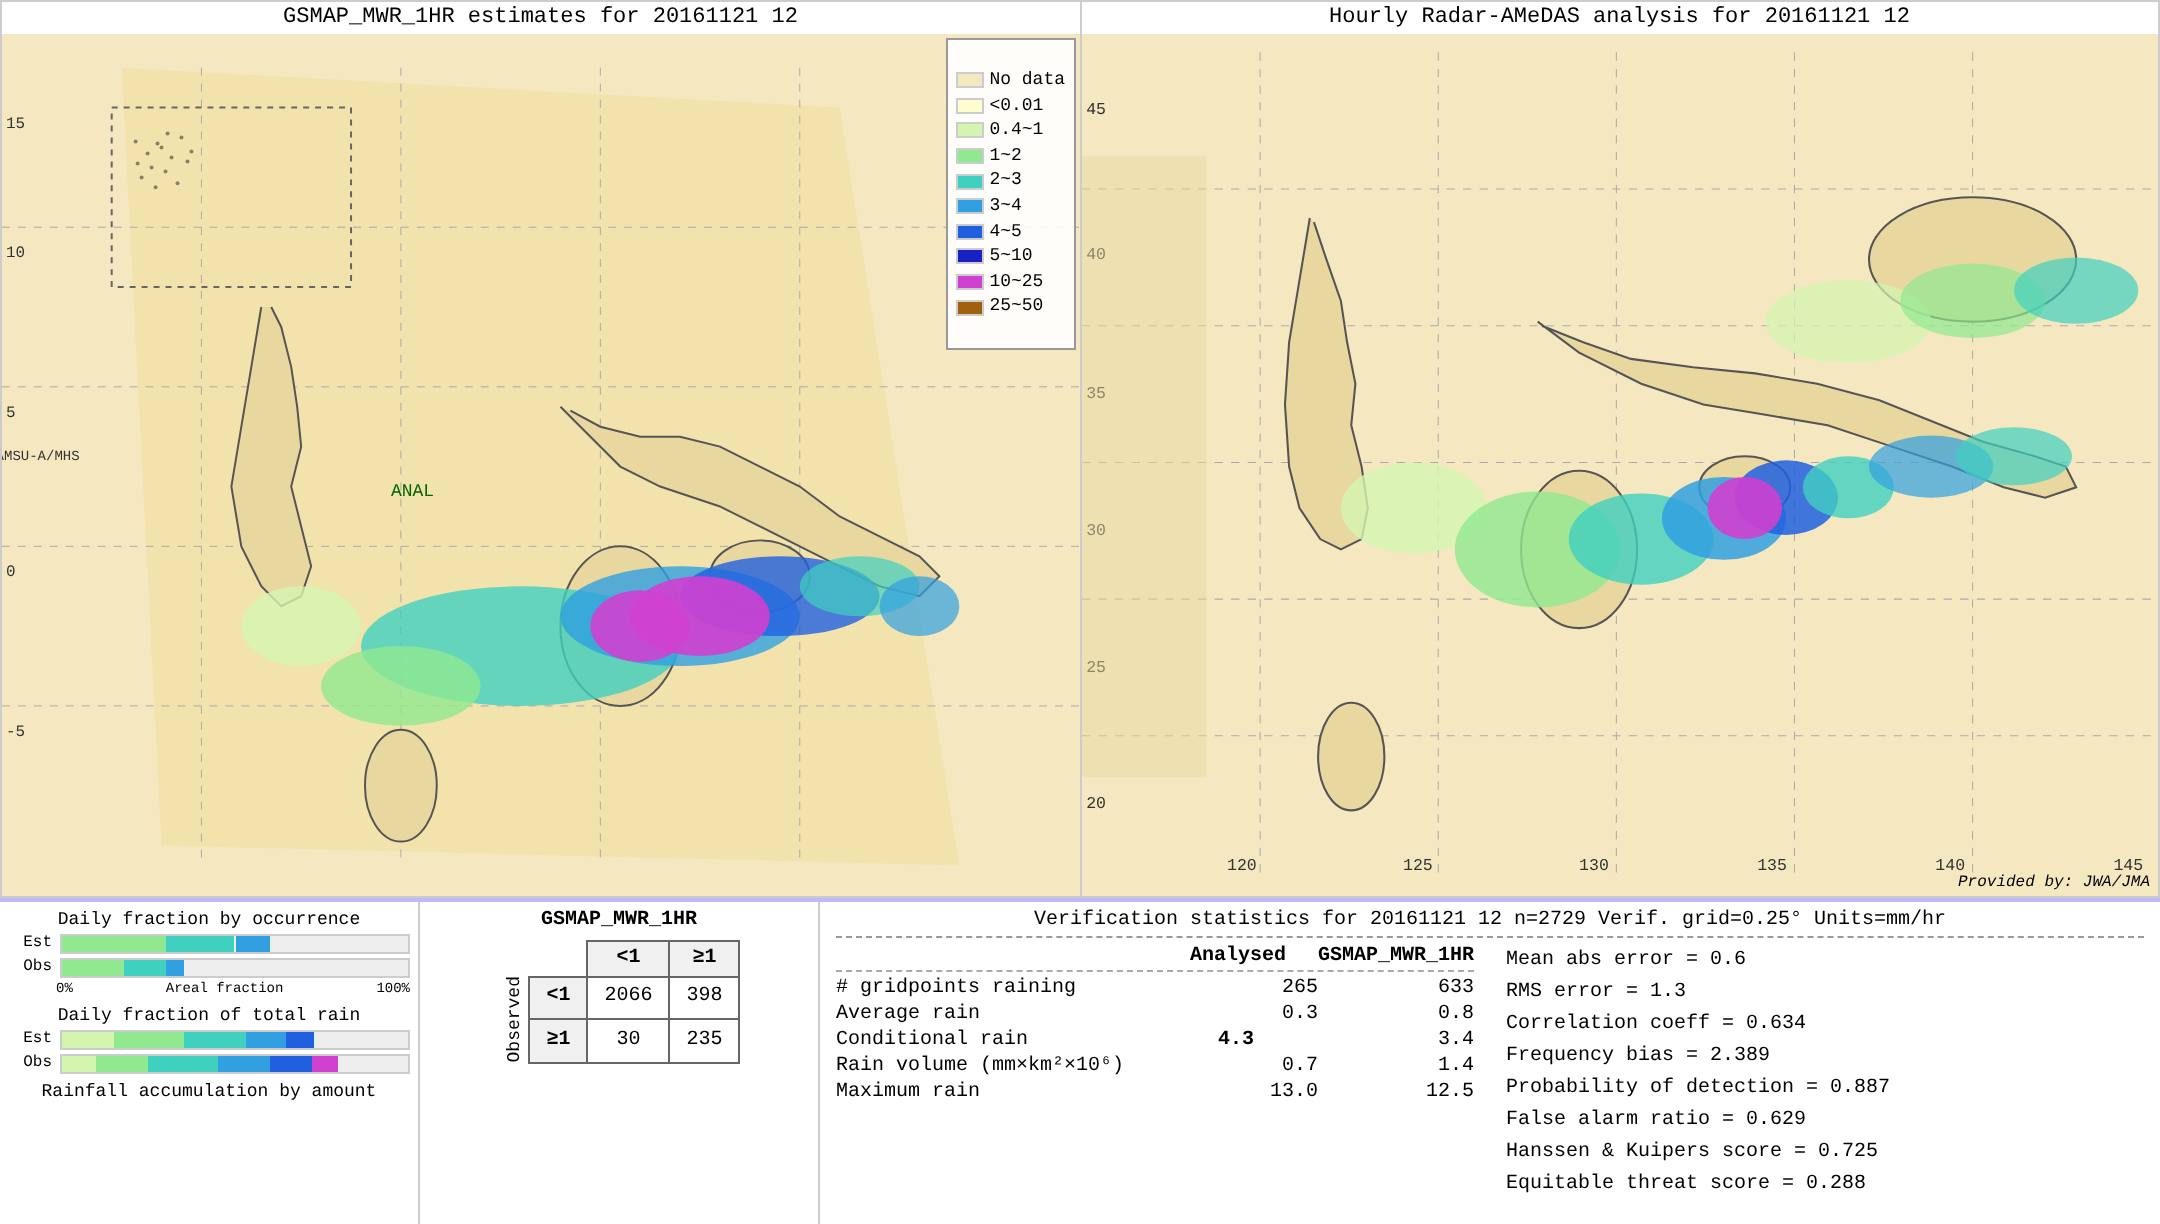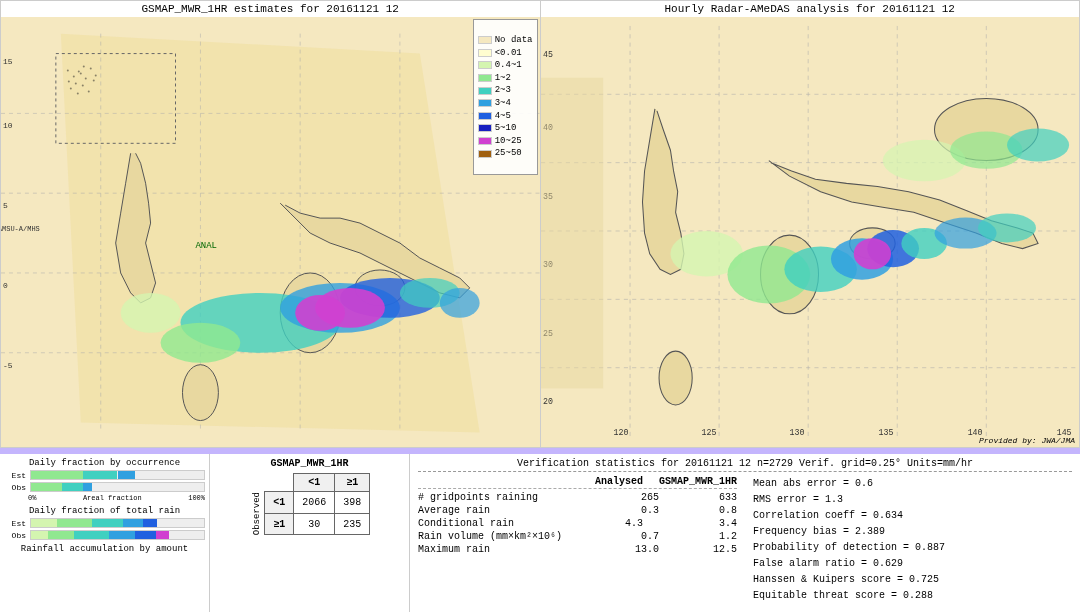--- a/index.html
+++ b/index.html
@@ -85,21 +85,21 @@
       left: 0;
       right: 0;
       bottom: 0;
     }
 
     
     .bottom-row {
       display: flex;
       width: 100%;
       height: 192px;
-      border-top: 6px solid #c4b5fd;
+      border-top: 2px solid #c4b5fd;
       background: #fff;
     }
 
     
     .charts-panel {
       width: 210px;
       border-right: 1px solid #ccc;
       padding: 4px;
       font-size: 9px;
       font-family: 'Courier New', monospace;
@@ -551,27 +551,27 @@
             <span class="stats-val" style="min-width:50px;text-align:right;">265</span>
             <span class="stats-val" style="min-width:70px;text-align:right;">633</span>
           </div>
           <div class="stats-row">
             <span class="stats-name" style="flex:2;">Average rain</span>
             <span class="stats-val" style="min-width:50px;text-align:right;">0.3</span>
             <span class="stats-val" style="min-width:70px;text-align:right;">0.8</span>
           </div>
           <div class="stats-row">
             <span class="stats-name" style="flex:2;">Conditional rain</span>
-            <span class="stats-val" style="min-width:50px;text-align:center;">4.3</span>
+            <span class="stats-val" style="min-width:50px;text-align:left;font-weight:bold;">4.3</span>
             <span class="stats-val" style="min-width:70px;text-align:right;">3.4</span>
           </div>
           <div class="stats-row">
             <span class="stats-name" style="flex:2;">Rain volume (mm×km²×10⁶)</span>
             <span class="stats-val" style="min-width:50px;text-align:right;">0.7</span>
-            <span class="stats-val" style="min-width:70px;text-align:right;">1.2</span>
+            <span class="stats-val" style="min-width:70px;text-align:right;">1.4</span>
           </div>
           <div class="stats-row">
             <span class="stats-name" style="flex:2;">Maximum rain</span>
             <span class="stats-val" style="min-width:50px;text-align:right;">13.0</span>
             <span class="stats-val" style="min-width:70px;text-align:right;">12.5</span>
           </div>
         </div>
 
         <div class="stats-right right-metrics">
           <div class="metric-line">Mean abs error = 0.6</div>

